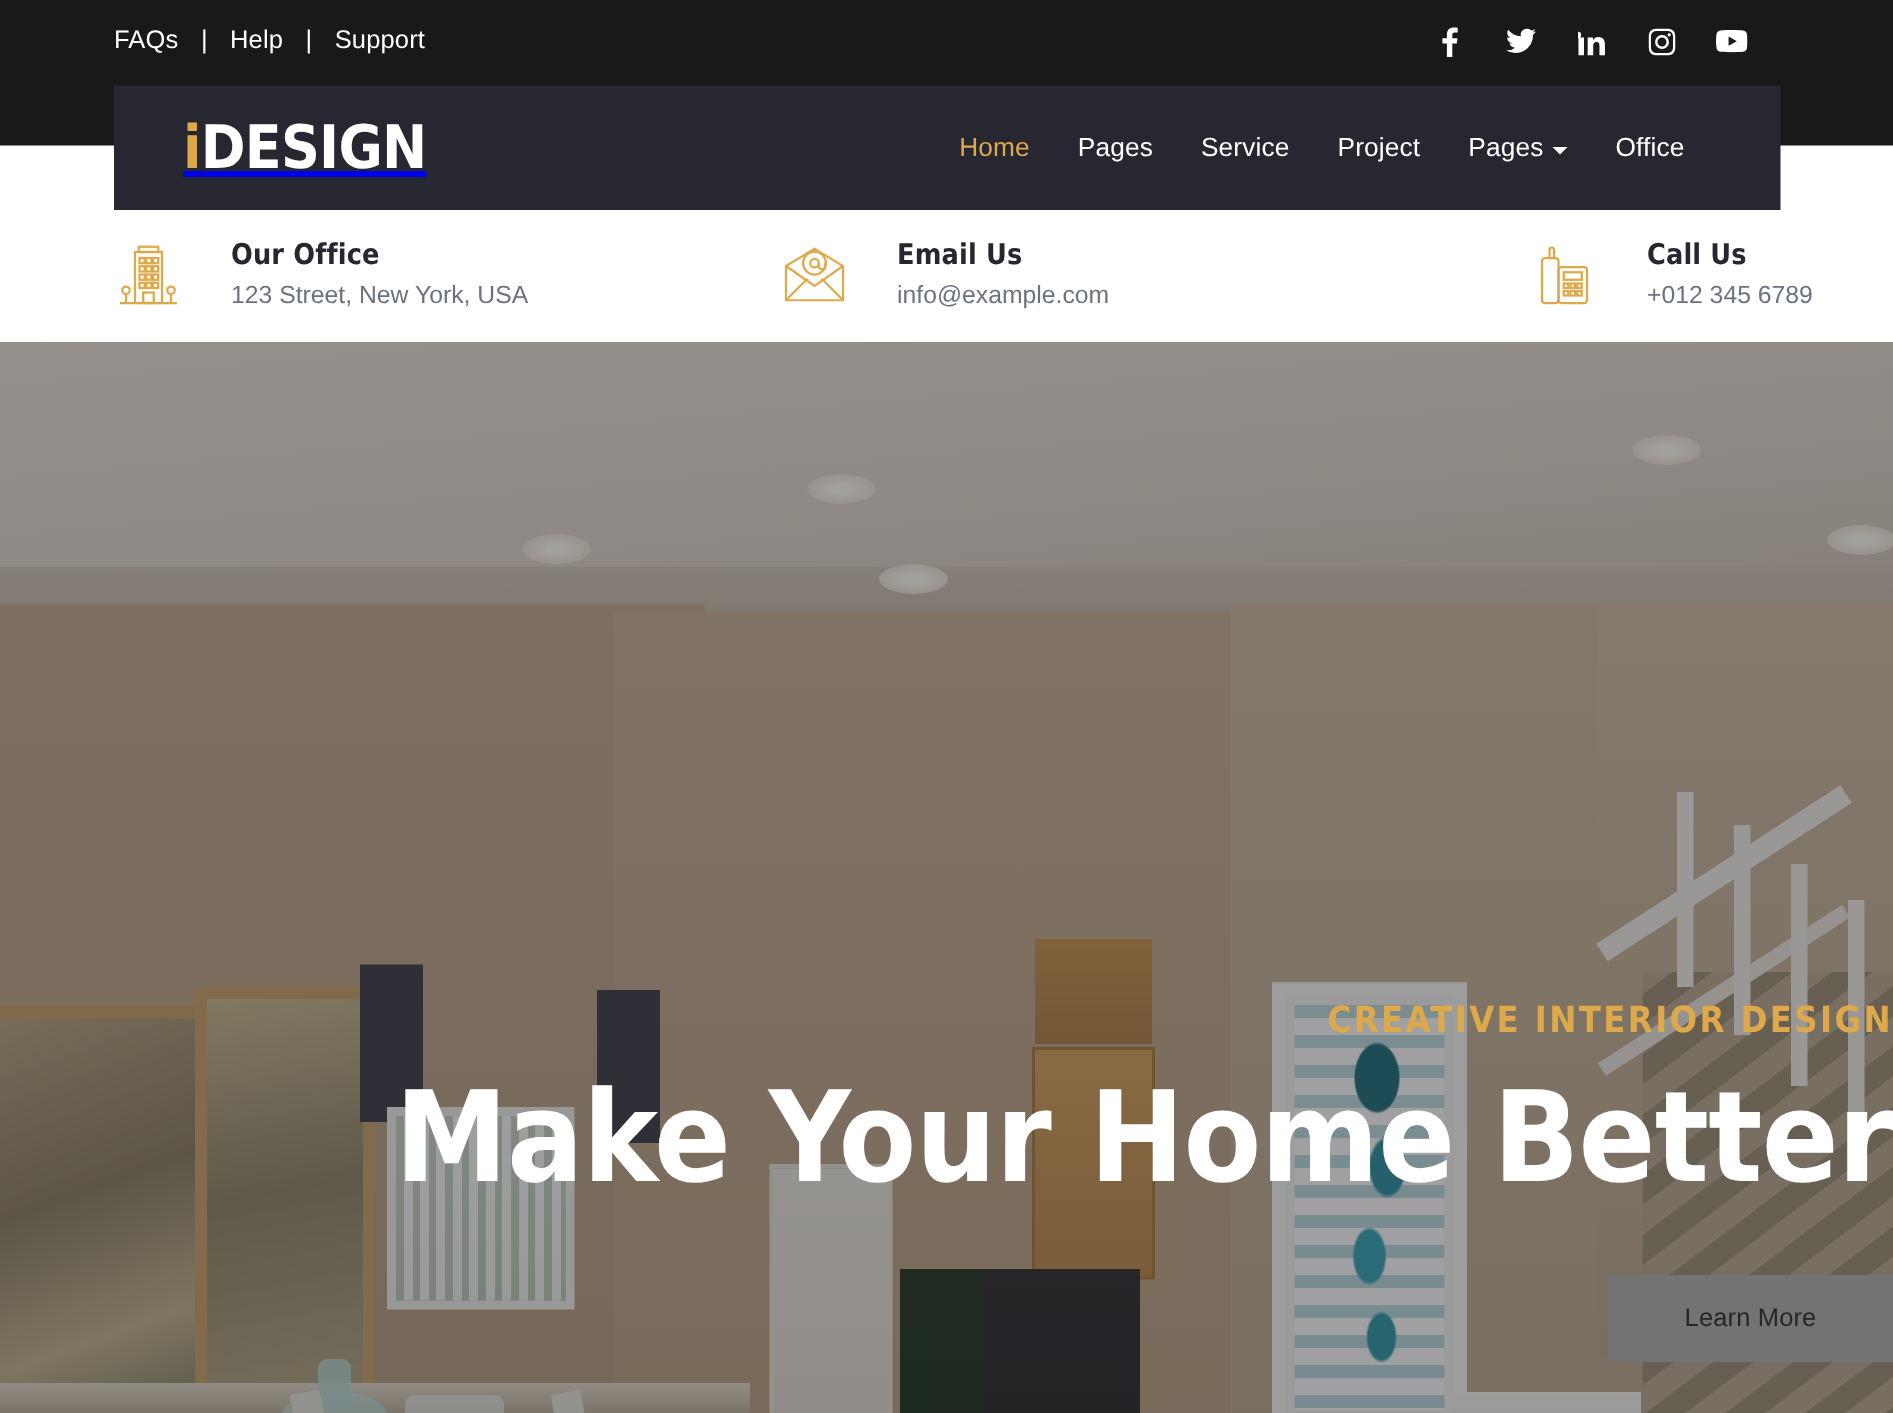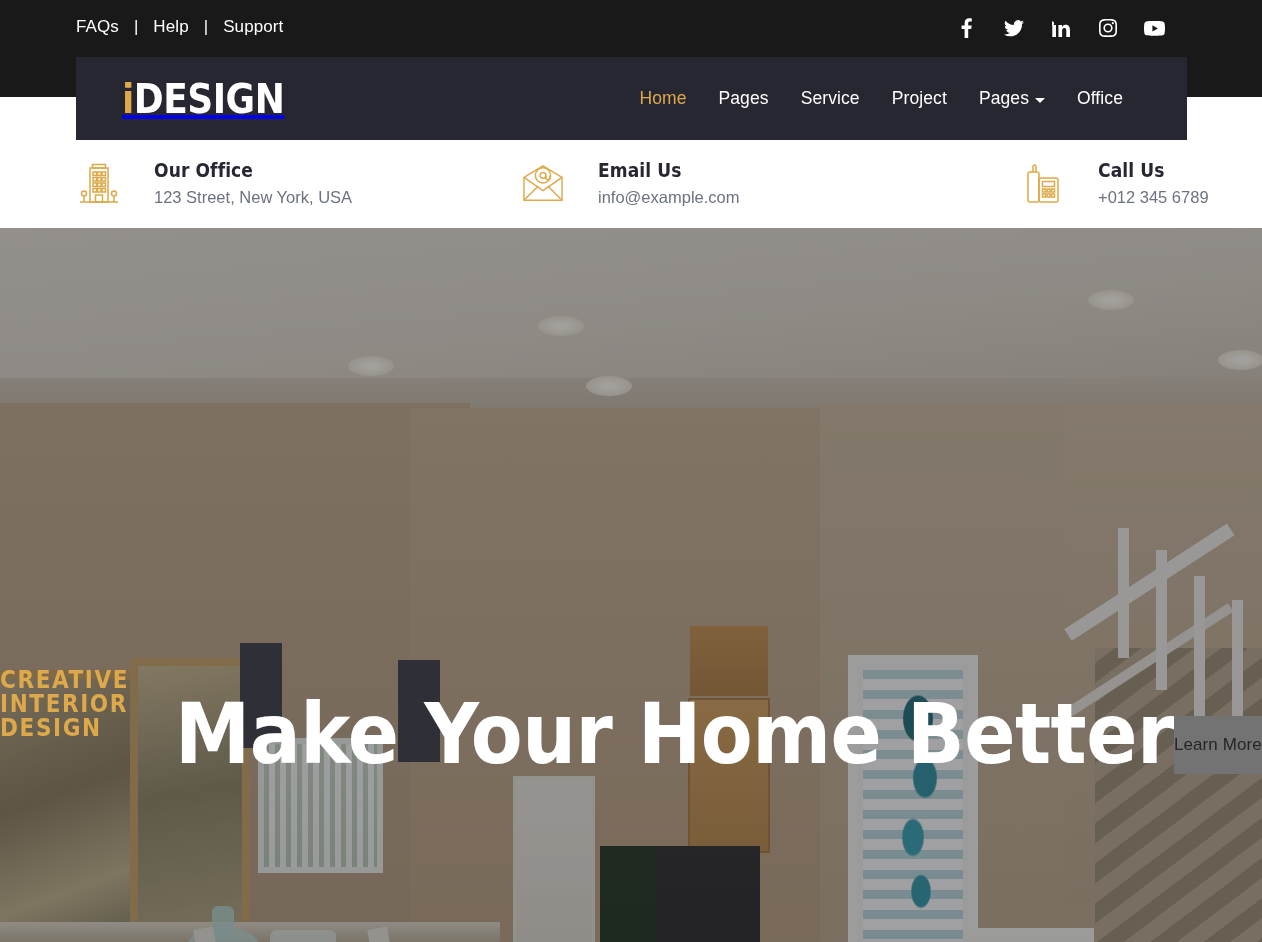--- a/index.html
+++ b/index.html
@@ -60,22 +60,22 @@
   }
   .cb-text p{ font-size:16.5px; color:#6b7280; line-height:1.4; margin-top:3px; }
 
   
   .hero{
     position:absolute; left:0; top:228px; width:1262px; height:714px; overflow:hidden;
   }
   .hero-photo{ position:absolute; inset:0; }
   .hero-overlay{ position:absolute; inset:0; background:rgba(30,30,35,.42); }
   .hero-content{
-    position:absolute; inset:0; display:flex; flex-direction:row;
-    align-items:flex-start; justify-content:flex-start; padding-top:440px; z-index:4;
+    position:absolute; inset:0; display:flex; flex-direction:column;
+    align-items:flex-end; justify-content:flex-start; padding-top:440px; z-index:4;
   }
   .hero-sub{
     font-family:"DejaVu Sans Condensed","Liberation Sans Narrow","Liberation Sans",sans-serif;
     color:#dda94a; font-size:24px; font-weight:bold; letter-spacing:1.6px; line-height:1;
   }
   .hero-title{
     font-family:"DejaVu Sans Condensed","Liberation Sans Narrow","Liberation Sans",sans-serif;
     color:#ffffff; font-size:84px; font-weight:bold; letter-spacing:-.5px;
     line-height:1.05; margin-top:22px; white-space:nowrap;
   }

